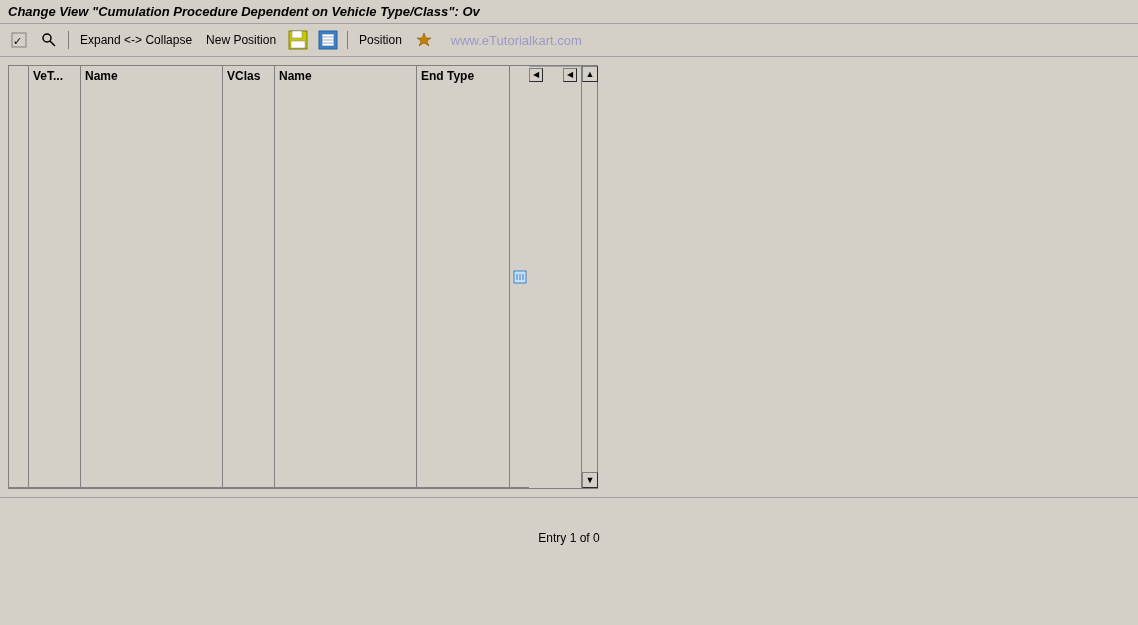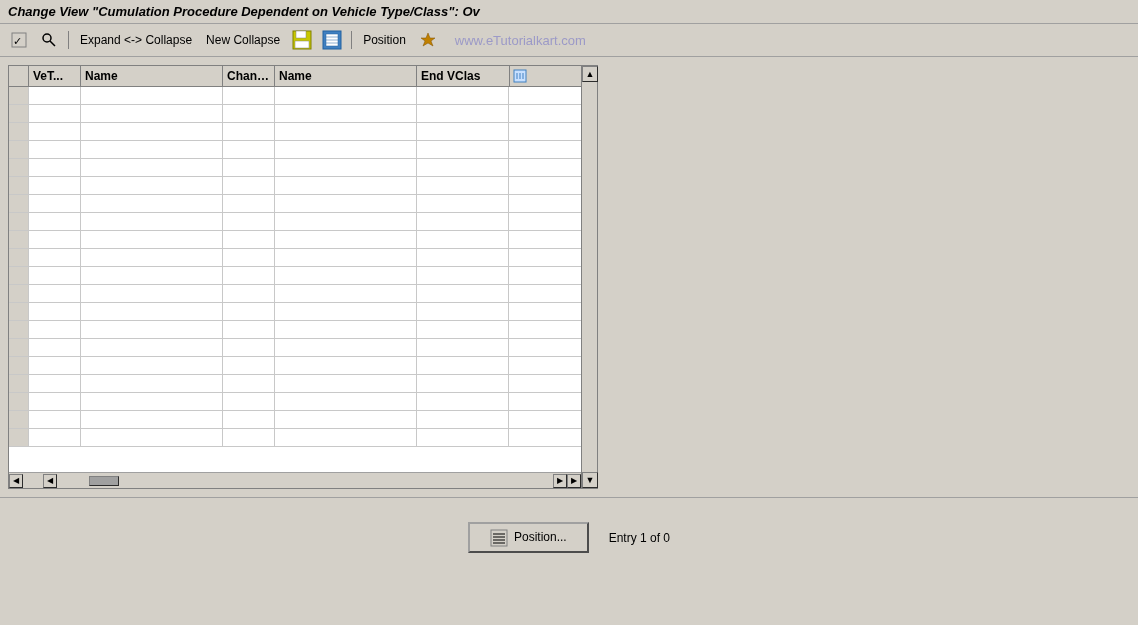--- a/index.html
+++ b/index.html
@@ -187,23 +187,22 @@
     
     .table-and-vscroll {
       display: flex;
       width: 590px;
       border: 1px solid #808080;
     }
 
     .table-main-area {
       flex: 1;
       display: flex;
-      flex-direction: column;
+      flex-direction: row;
       overflow: hidden;
-      justify-content: center;
     }
 
     .header-row-container {
       display: flex;
       background: #d4d0c8;
       border-bottom: 1px solid #808080;
     }
 
     .rows-container {
       flex: 1;
@@ -246,21 +245,21 @@
     </span>
   </button>
 
   <div class="toolbar-separator"></div>
 
   <button class="toolbar-text-btn">
     <span>Expand &lt;-&gt; Collapse</span>
   </button>
 
   <button class="toolbar-text-btn">
-    <span>New Collapse</span>
+    <span>New Position</span>
   </button>
 
   <button class="toolbar-btn" title="Save">
     <span class="toolbar-icon">
       <svg width="20" height="20" viewBox="0 0 20 20">
         <rect x="1" y="1" width="18" height="18" fill="#c8c800" stroke="#808000" stroke-width="1"></rect>
         <rect x="4" y="1" width="10" height="7" fill="#fff" stroke="#808080" stroke-width="0.5"></rect>
         <rect x="3" y="11" width="14" height="7" fill="#fff" stroke="#808080" stroke-width="0.5"></rect>
       </svg>
     </span>
@@ -298,23 +297,23 @@
 <div style="display:flex; padding:8px; gap:8px; height:440px; position:relative;">
 
   <div class="table-and-vscroll">
 
     <div class="table-main-area">
 
       <div class="header-row-container">
         <div style="width:20px; min-width:20px; border-right:1px solid #808080; background:#d4d0c8;"></div>
         <div class="col-header" style="width:52px;">VeT...</div>
         <div class="col-header" style="width:142px;">Name</div>
-        <div class="col-header" style="width:52px;">Change</div>
+        <div class="col-header" style="width:52px;">VClas</div>
         <div class="col-header" style="width:142px;">Name</div>
-        <div class="col-header" style="width:92px; border-right:none;">End VClas</div>
+        <div class="col-header" style="width:92px; border-right:none;">End Type</div>
 
         <div style="width:20px; min-width:20px; border-left:1px solid #808080; background:#d4d0c8; display:flex; align-items:center; justify-content:center; cursor:pointer;">
           <svg width="14" height="14" viewBox="0 0 14 14">
             <rect x="1" y="1" width="12" height="12" fill="#c8e0ff" stroke="#4080c0" stroke-width="1"></rect>
             <line x1="4" y1="4" x2="4" y2="10" stroke="#4080c0" stroke-width="1"></line>
             <line x1="7" y1="4" x2="7" y2="10" stroke="#4080c0" stroke-width="1"></line>
             <line x1="10" y1="4" x2="10" y2="10" stroke="#4080c0" stroke-width="1"></line>
           </svg>
         </div>
       </div>
@@ -498,26 +497,14 @@
       <button class="v-scroll-btn">▲</button>
       <div class="v-scroll-track"></div>
       <button class="v-scroll-btn">▼</button>
     </div>
   </div>
 
   <div class="right-panel"></div>
 </div>
 
 <div style="position:relative; height:80px; background:#d4d0c8; display:flex; align-items:center; justify-content:center; gap:20px; border-top:1px solid #a0a0a0;">
-  <button class="position-btn">
-    <span style="font-size:14px;">
-      <svg width="18" height="18" viewBox="0 0 18 18" style="vertical-align:middle;">
-        <rect x="1" y="1" width="16" height="16" fill="#d4d0c8" stroke="#808080" stroke-width="1"></rect>
-        <line x1="3" y1="5" x2="15" y2="5" stroke="#000" stroke-width="1"></line>
-        <line x1="3" y1="8" x2="15" y2="8" stroke="#000" stroke-width="1"></line>
-        <line x1="3" y1="11" x2="15" y2="11" stroke="#000" stroke-width="1"></line>
-        <line x1="3" y1="14" x2="15" y2="14" stroke="#000" stroke-width="1"></line>
-      </svg>
-    </span>
-    <span>Position...</span>
-  </button>
   <span class="entry-info">Entry 1 of 0</span>
 </div>
 
 </body></html>

